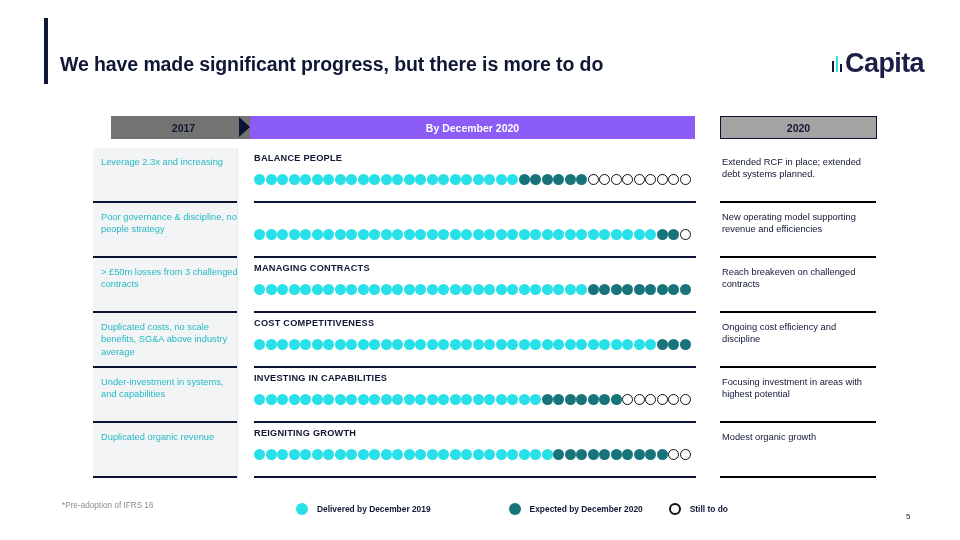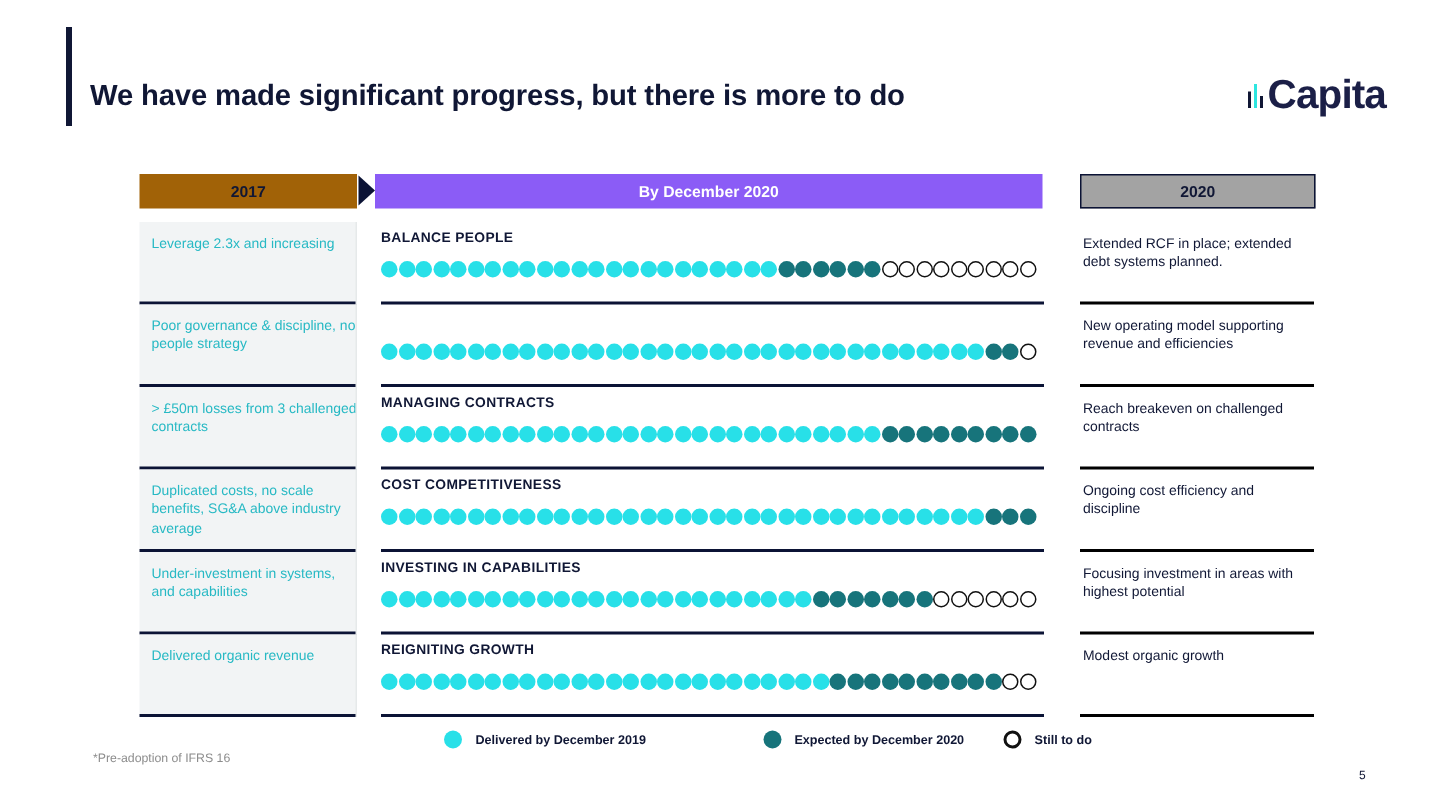--- a/index.html
+++ b/index.html
@@ -20,21 +20,21 @@
   .logo{position:absolute;right:36px;top:50px;display:flex;align-items:center;gap:3px;text-align:center;}
   .logo-mark{display:flex;align-items:flex-end;gap:1.5px;height:17px;}
   .logo-mark i{display:block;width:2.5px;border-radius:0;}
   .logo-mark i.b1{height:11px;background:#101735;}
   .logo-mark i.b2{height:16px;background:#2ee6e0;}
   .logo-mark i.b3{height:8px;background:#101735;}
   .logo-word{font-size:27px;font-weight:bold;color:#1b1f47;letter-spacing:-0.6px;line-height:27px;}
 
   
   .hdr{position:absolute;top:116px;height:23px;}
-  .hdr-2017{left:93px;width:145px;background:#a16207;}
+  .hdr-2017{left:111px;width:145px;background:#737373;}
   .hdr-arrow{position:absolute;left:239px;top:116px;width:11px;height:23px;}
   .hdr-arrow:after{
     content:"";position:absolute;left:0;top:1px;
     border-top:10.5px solid transparent;border-bottom:10.5px solid transparent;
     border-left:11px solid #0b1335;
   }
   .hdr-mid{left:250px;width:445px;background:#8b5cf6;}
   .hdr-2020{left:720px;width:155px;background:#a3a3a3;border:1px solid #0b1335;height:21px;}
   .hdr-label{
     display:flex;align-items:center;justify-content:center;
@@ -73,21 +73,21 @@
     box-sizing:border-box;padding:8px 2px 0 2px;
     border-bottom:2px solid #000000;
   }
   .cell-right .txt{font-size:9.3px;color:#101735;line-height:12.3px;}
 
   
   .left-edge{position:absolute;left:237px;top:0;width:1px;height:100%;background:#e6e9ea;}
 
   
   .legend{position:absolute;left:296px;top:487px;display:flex;align-items:center;gap:0;}
-  .leg-item{display:flex;align-items:center;}
+  .leg-item{display:flex;align-items:center;margin-top:16px;}
   .leg-dot{width:12px;height:12px;border-radius:50%;box-sizing:border-box;}
   .leg-dot.d{background:#28e0e8;}
   .leg-dot.e{background:#17747b;}
   .leg-dot.s{background:#fff;border:2px solid #111;}
   .leg-txt{font-size:8.4px;font-weight:bold;color:#101735;margin-left:9px;white-space:nowrap;}
   .leg-gap1{width:78px;}
   .leg-gap2{width:26px;}
 
   .footnote{position:absolute;left:62px;top:501px;font-size:8.2px;color:#8c8c8c;}
   .pageno{position:absolute;left:906px;top:512px;font-size:8px;color:#101735;}
@@ -375,21 +375,21 @@
             <span class="dot s"></span>
             <span class="dot s"></span>
           </div>
         </div>
         <div class="cell-right">
           <div class="txt">Focusing investment in areas with highest potential</div>
         </div>
       </div>
       <div class="row">
         <div class="cell-left">
-          <div class="txt">Delivered organic revenue</div>
+          <div class="txt">Duplicated organic revenue</div>
         </div>
         <div class="left-edge"></div>
         <div class="cell-mid">
           <div class="mid-title">REIGNITING GROWTH</div>
           <div class="dots">
             <span class="dot d"></span>
             <span class="dot d"></span>
             <span class="dot d"></span>
             <span class="dot d"></span>
             <span class="dot d"></span>

